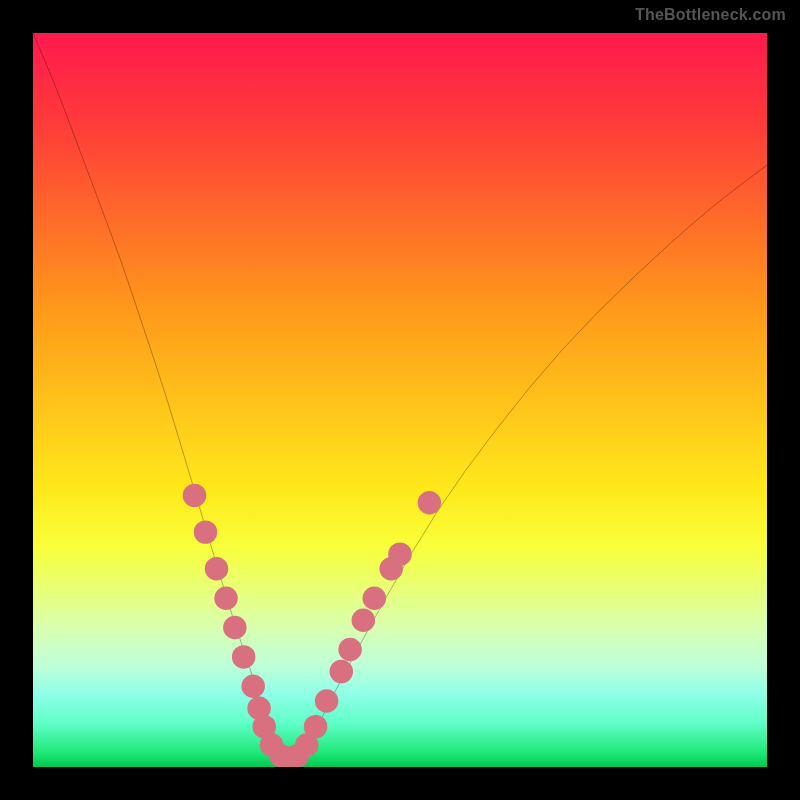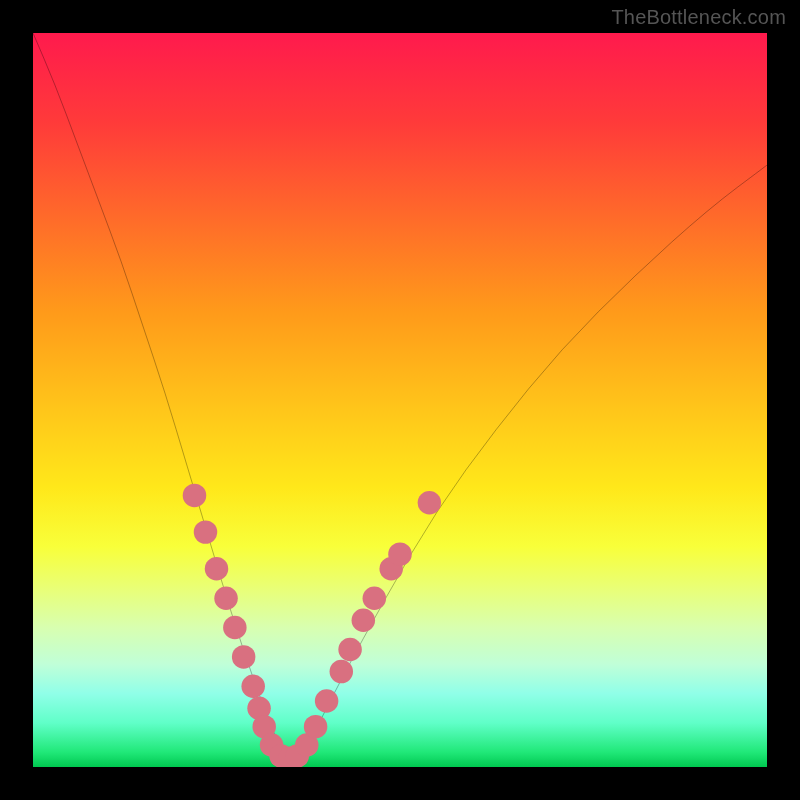--- a/index.html
+++ b/index.html
@@ -39,22 +39,22 @@
       #60ffc8 94%,
       #20e878 98%,
       #00c850 100%
     );
   }
   .watermark {
     position: absolute;
     top: 6px;
     right: 14px;
     color: #555;
-    font-size: 20px;
-    font-weight: 400;
+    font-size: 16px;
+    font-weight: 700;
     letter-spacing: 0.2px;
     z-index: 5;
   }
   svg.curve {
     position: absolute;
     top: 0;
     left: 0;
     width: 734px;
     height: 734px;
   }

